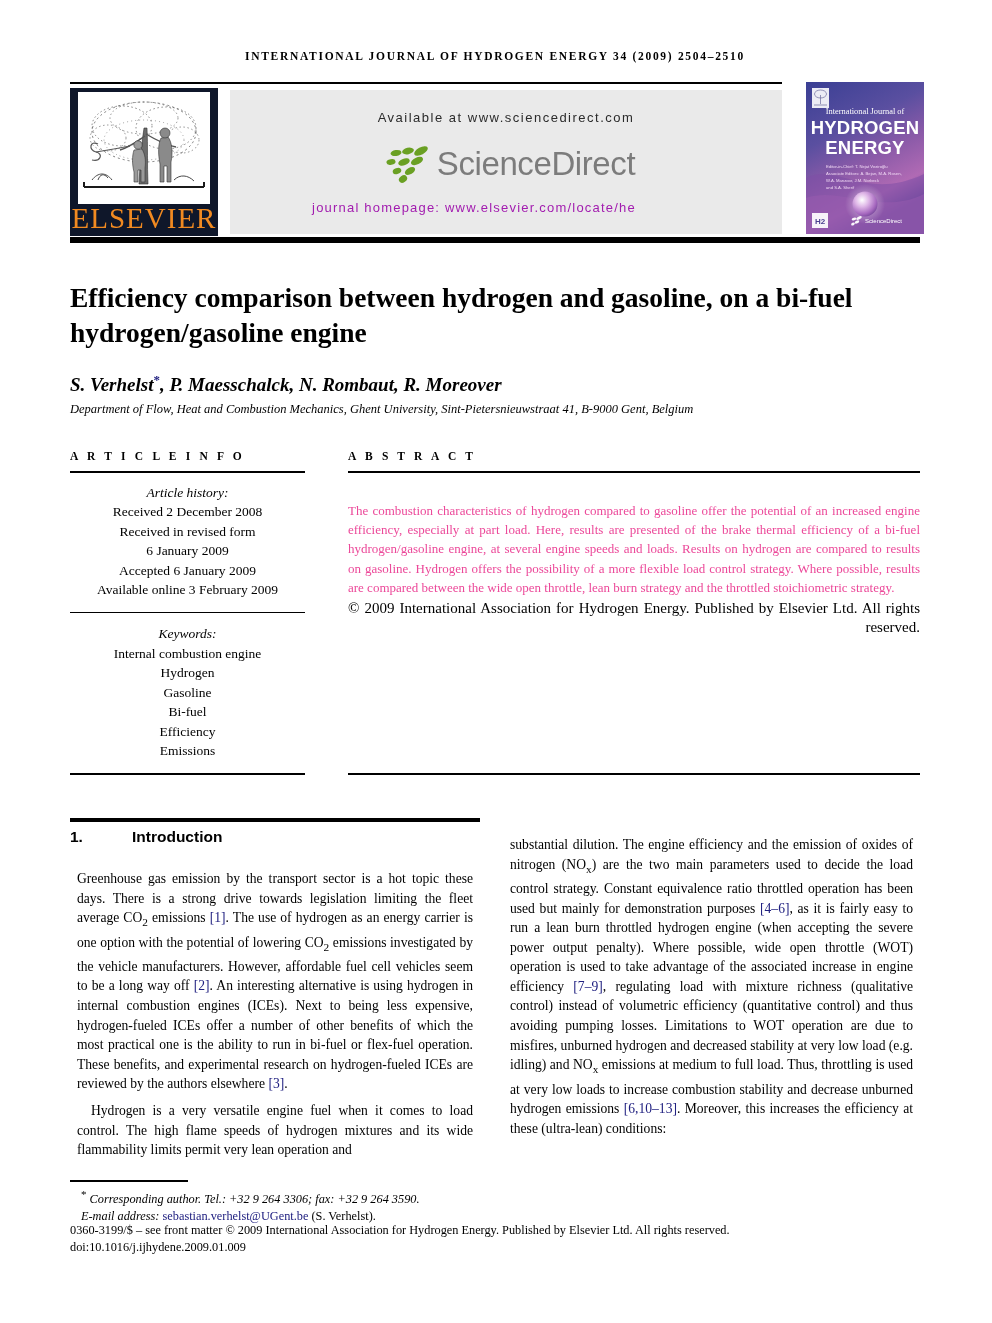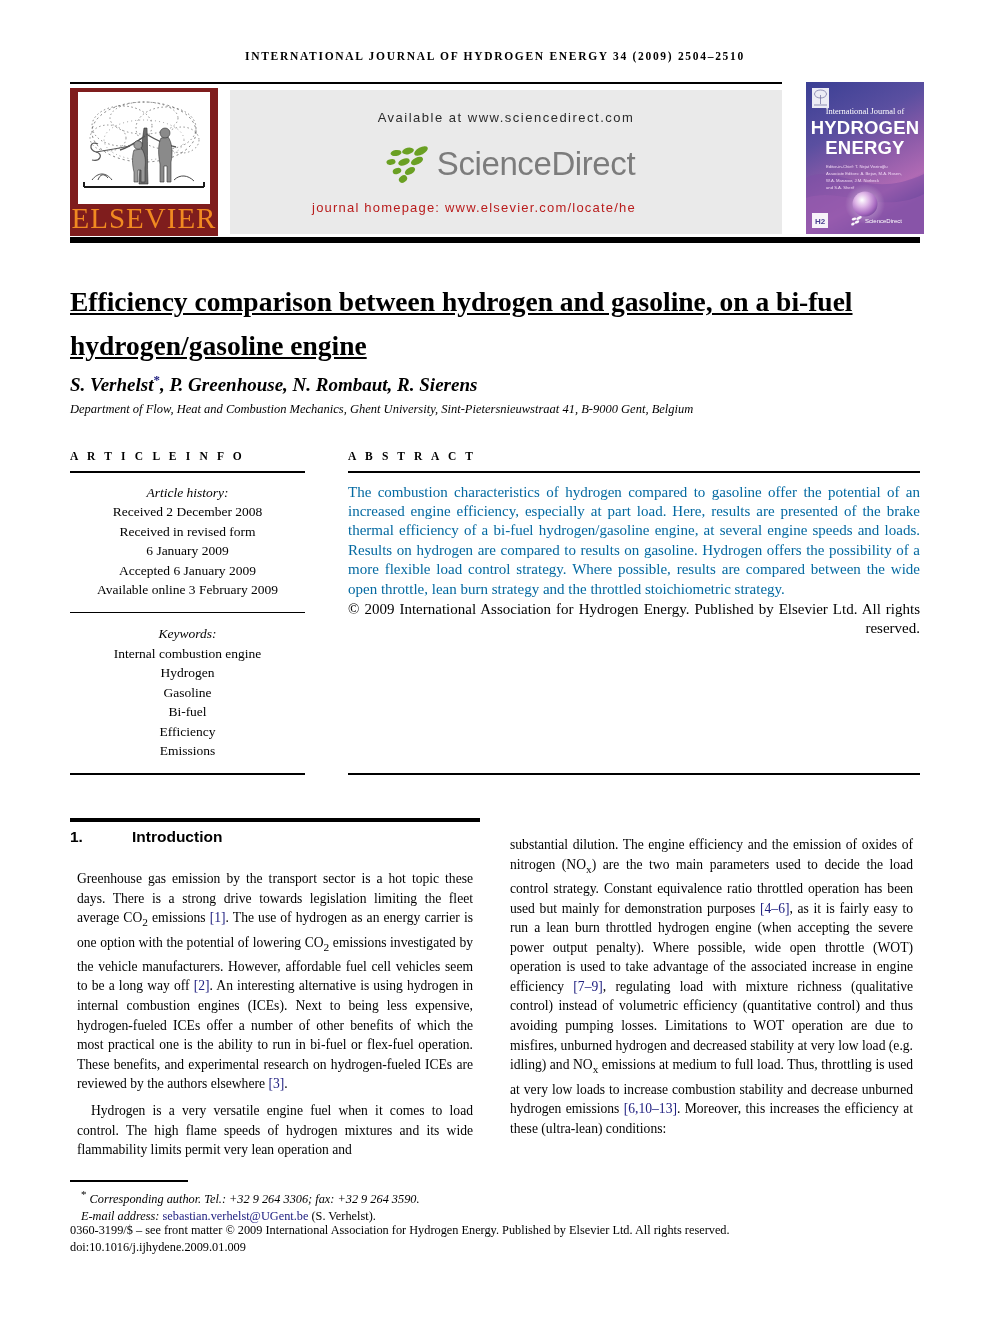--- a/index.html
+++ b/index.html
@@ -54,21 +54,21 @@
   
   .masthead {
     position: absolute;
     left: 70px; top: 88px;
     width: 850px; height: 148px;
   }
   .elsevier-logo {
     position: absolute;
     left: 0; top: 0;
     width: 148px; height: 148px;
-    background: #7f1d1d;
+    background: #0f172a;
   }
   .elsevier-tree {
     position: absolute;
     left: 8px; top: 4px;
     width: 132px; height: 112px;
   }
   .elsevier-word {
     position: absolute;
     left: 0; top: 114px;
     width: 148px;
@@ -112,21 +112,21 @@
     letter-spacing: -0.4px;
   }
   .sd-homepage {
     position: absolute;
     left: 0; top: 110px;
     width: 488px;
     text-align: center;
     font-family: "Liberation Sans", sans-serif;
     font-size: 13px;
     letter-spacing: 1.2px;
-    color: #b91c1c;
+    color: #a21caf;
   }
 
   
   .cover {
     position: absolute;
     left: 716px; top: -6px;
     width: 118px; height: 152px;
     overflow: hidden;
     background: #2f2f86;
     margin-left: 20px;
@@ -134,23 +134,22 @@
   .cover-inner { position: absolute; left: 0; top: 0; width: 118px; height: 152px; }
 
   
   .title {
     position: absolute;
     left: 70px; top: 262px;
     width: 810px;
     font-family: "Liberation Serif", serif;
     font-weight: bold;
     font-size: 27.5px;
-    line-height: 44px;
-    color: #000;
-    text-decoration: underline;
+    line-height: 35px;
+    color: #000;
   }
   .authors {
     position: absolute;
     left: 70px; top: 372px;
     width: 820px;
     font-family: "Liberation Serif", serif;
     font-style: italic;
     font-weight: bold;
     font-size: 19px;
     color: #000;
@@ -190,26 +189,26 @@
     font-size: 13.5px;
     line-height: 19.5px;
     color: #000;
     text-align: center;
   }
   .info-body .lbl { font-style: italic; }
   .info-kw { margin-top: 11px; }
   .hist-rule { height: 1.5px; background: #000; margin-top: 12px; }
 
   .abs-body {
-    margin-top: 10px;
-    font-family: "Liberation Serif", serif;
-    font-size: 15px;
+    margin-top: 28px;
+    font-family: "Liberation Serif", serif;
+    font-size: 13px;
     line-height: 19.4px;
     text-align: justify;
-    color: #0369a1;
+    color: #ec4899;
   }
   .abs-copy {
     margin-top: 1px;
     font-family: "Liberation Serif", serif;
     font-size: 15px;
     line-height: 19.4px;
     text-align: justify;
     text-align-last: right;
     color: #000;
   }
@@ -429,21 +428,21 @@
         </g>
       </svg>
     </div>
   </div>
 
   <div class="rule-mast-bottom"></div>
 
   <h1 class="title">Efficiency comparison between hydrogen and gasoline, on a bi-fuel hydrogen/gasoline engine</h1>
 
   <div class="authors">
-    <span>S. Verhelst</span><sup>*</sup><span>, P. Greenhouse, N. Rombaut, R. Sierens</span>
+    <span>S. Verhelst</span><sup>*</sup><span>, P. Maesschalck, N. Rombaut, R. Moreover</span>
   </div>
 
   <div class="affiliation">Department of Flow, Heat and Combustion Mechanics, Ghent University, Sint-Pietersnieuwstraat 41, B-9000 Gent, Belgium</div>
 
   <div class="panel">
 
     <div class="col-info">
       <div class="sec-head">A R T I C L E   I N F O</div>
       <div class="hr-thin"></div>
       <div class="info-body">

